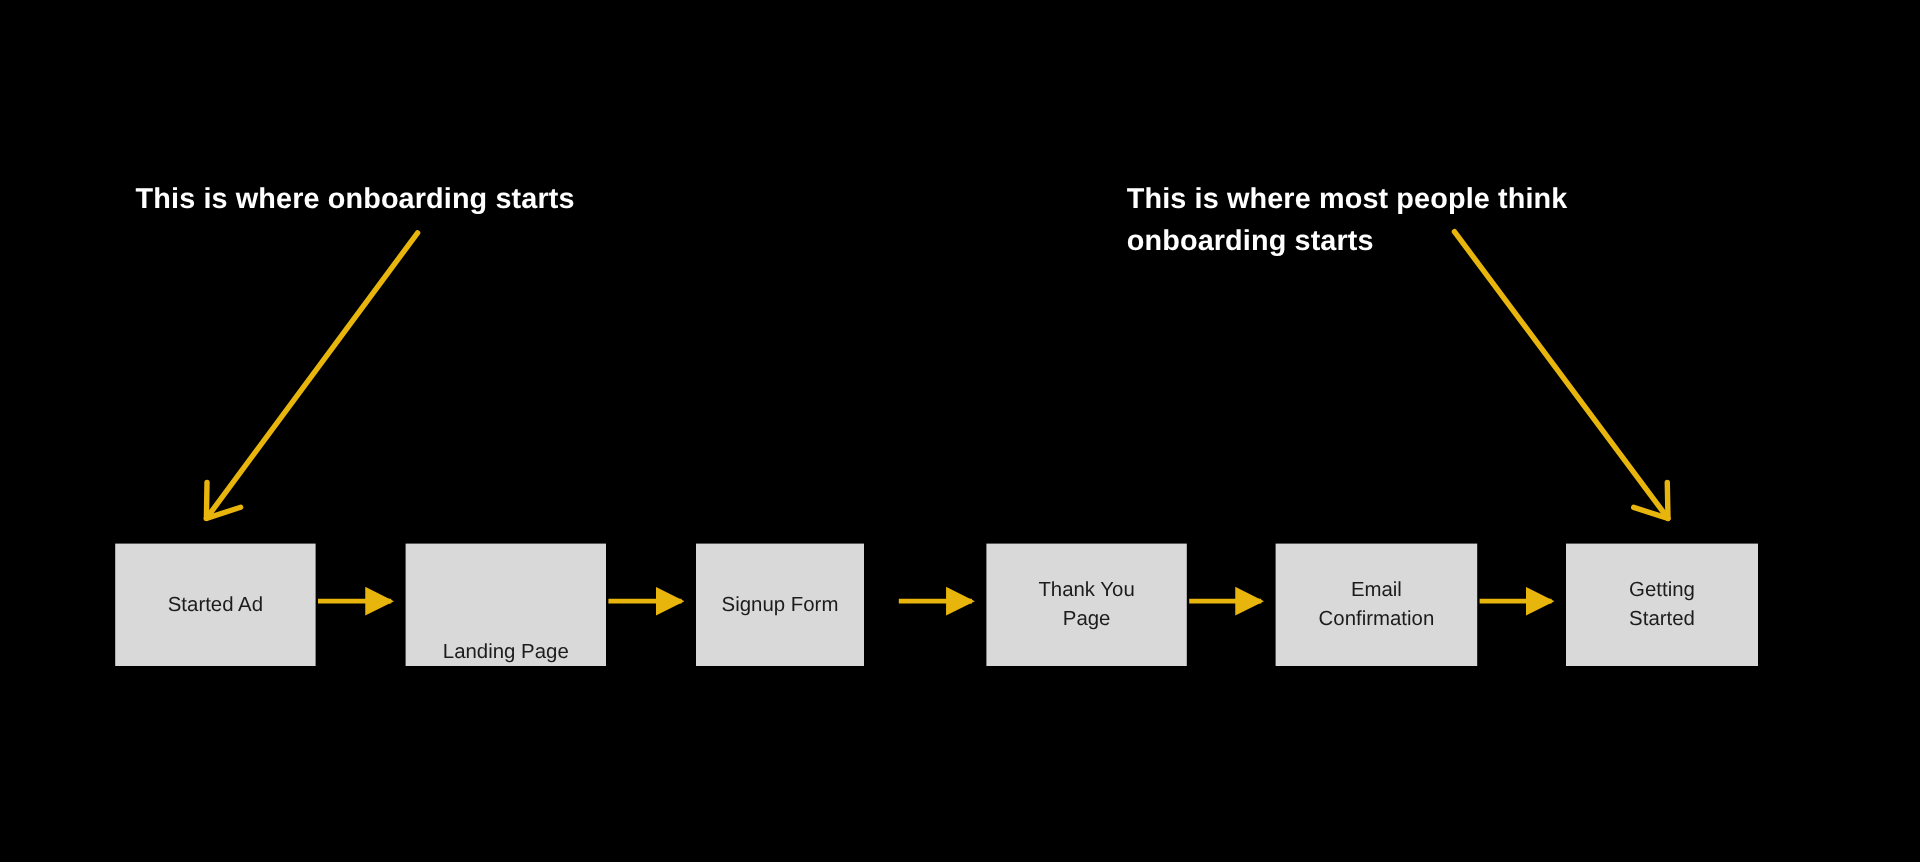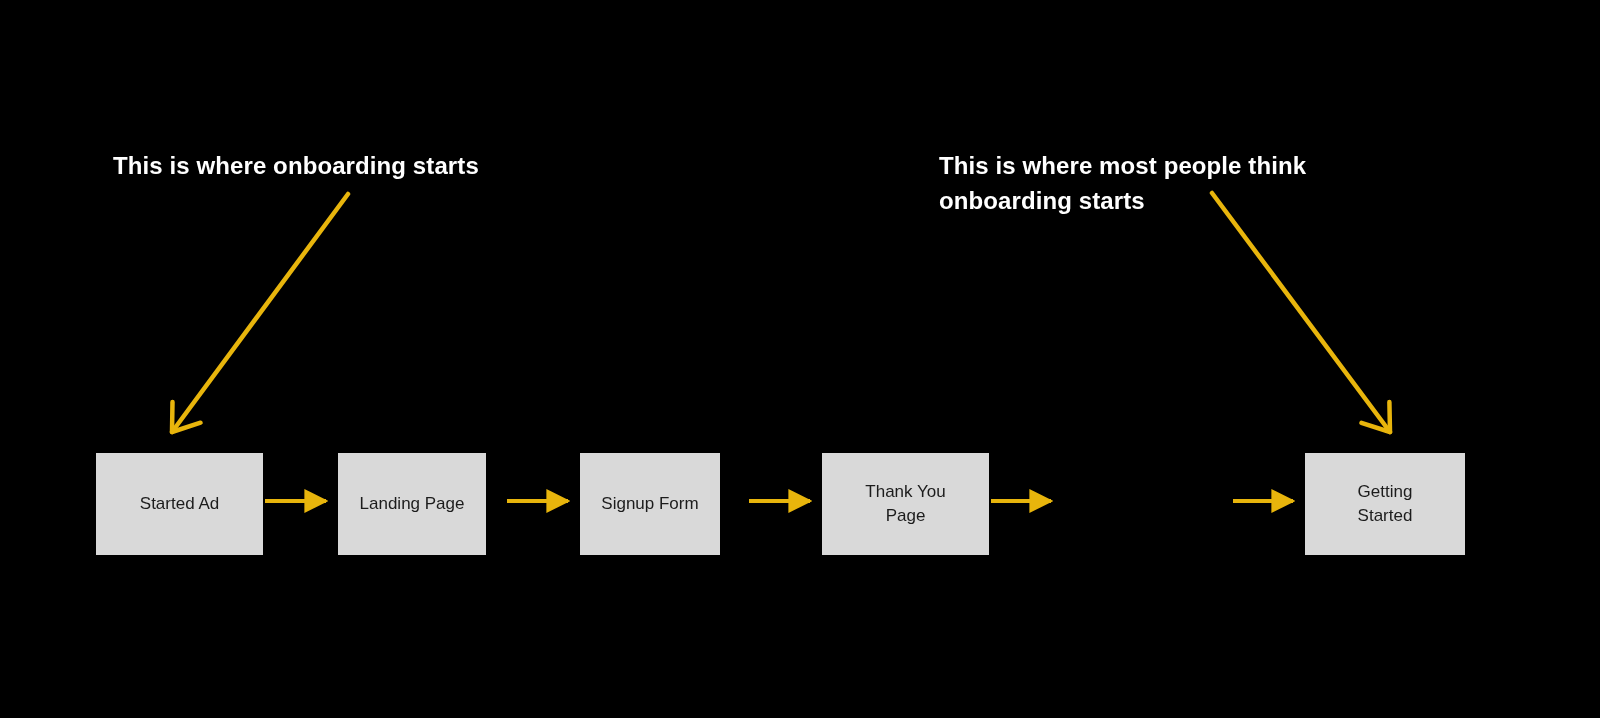--- a/index.html
+++ b/index.html
@@ -102,29 +102,33 @@
         <line x1="749" y1="501" x2="810" y2="501" stroke="#e8b50c" stroke-width="4" marker-end="url(#tri)"></line>
         <line x1="991" y1="501" x2="1051" y2="501" stroke="#e8b50c" stroke-width="4" marker-end="url(#tri)"></line>
         <line x1="1233" y1="501" x2="1293" y2="501" stroke="#e8b50c" stroke-width="4" marker-end="url(#tri)"></line>
       </g>
   </svg>
 
   <div id="flow-row">
       <div class="flow-node" style="left: 96px; width: 167px;">
         <span class="flow-node-label">Started Ad</span>
       </div>
-      <div class="flow-node" style="left: 338px; width: 148px;">
+      <div class="flow-node" style="left: 338px; width: 167px; align-items: flex-end;">
         <span class="flow-node-label">Landing Page</span>
       </div>
       <div class="flow-node" style="left: 580px; width: 140px;">
         <span class="flow-node-label">Signup Form</span>
       </div>
       <div class="flow-node" style="left: 822px; width: 167px;">
         <span class="flow-node-label">Thank You
 Page</span>
+      </div>
+      <div class="flow-node" style="left: 1063px; width: 168px;">
+        <span class="flow-node-label">Email
+Confirmation</span>
       </div>
       <div class="flow-node" style="left: 1305px; width: 160px;">
         <span class="flow-node-label">Getting
 Started</span>
       </div>
     </div>
 
 </div>
 
 </body></html>

